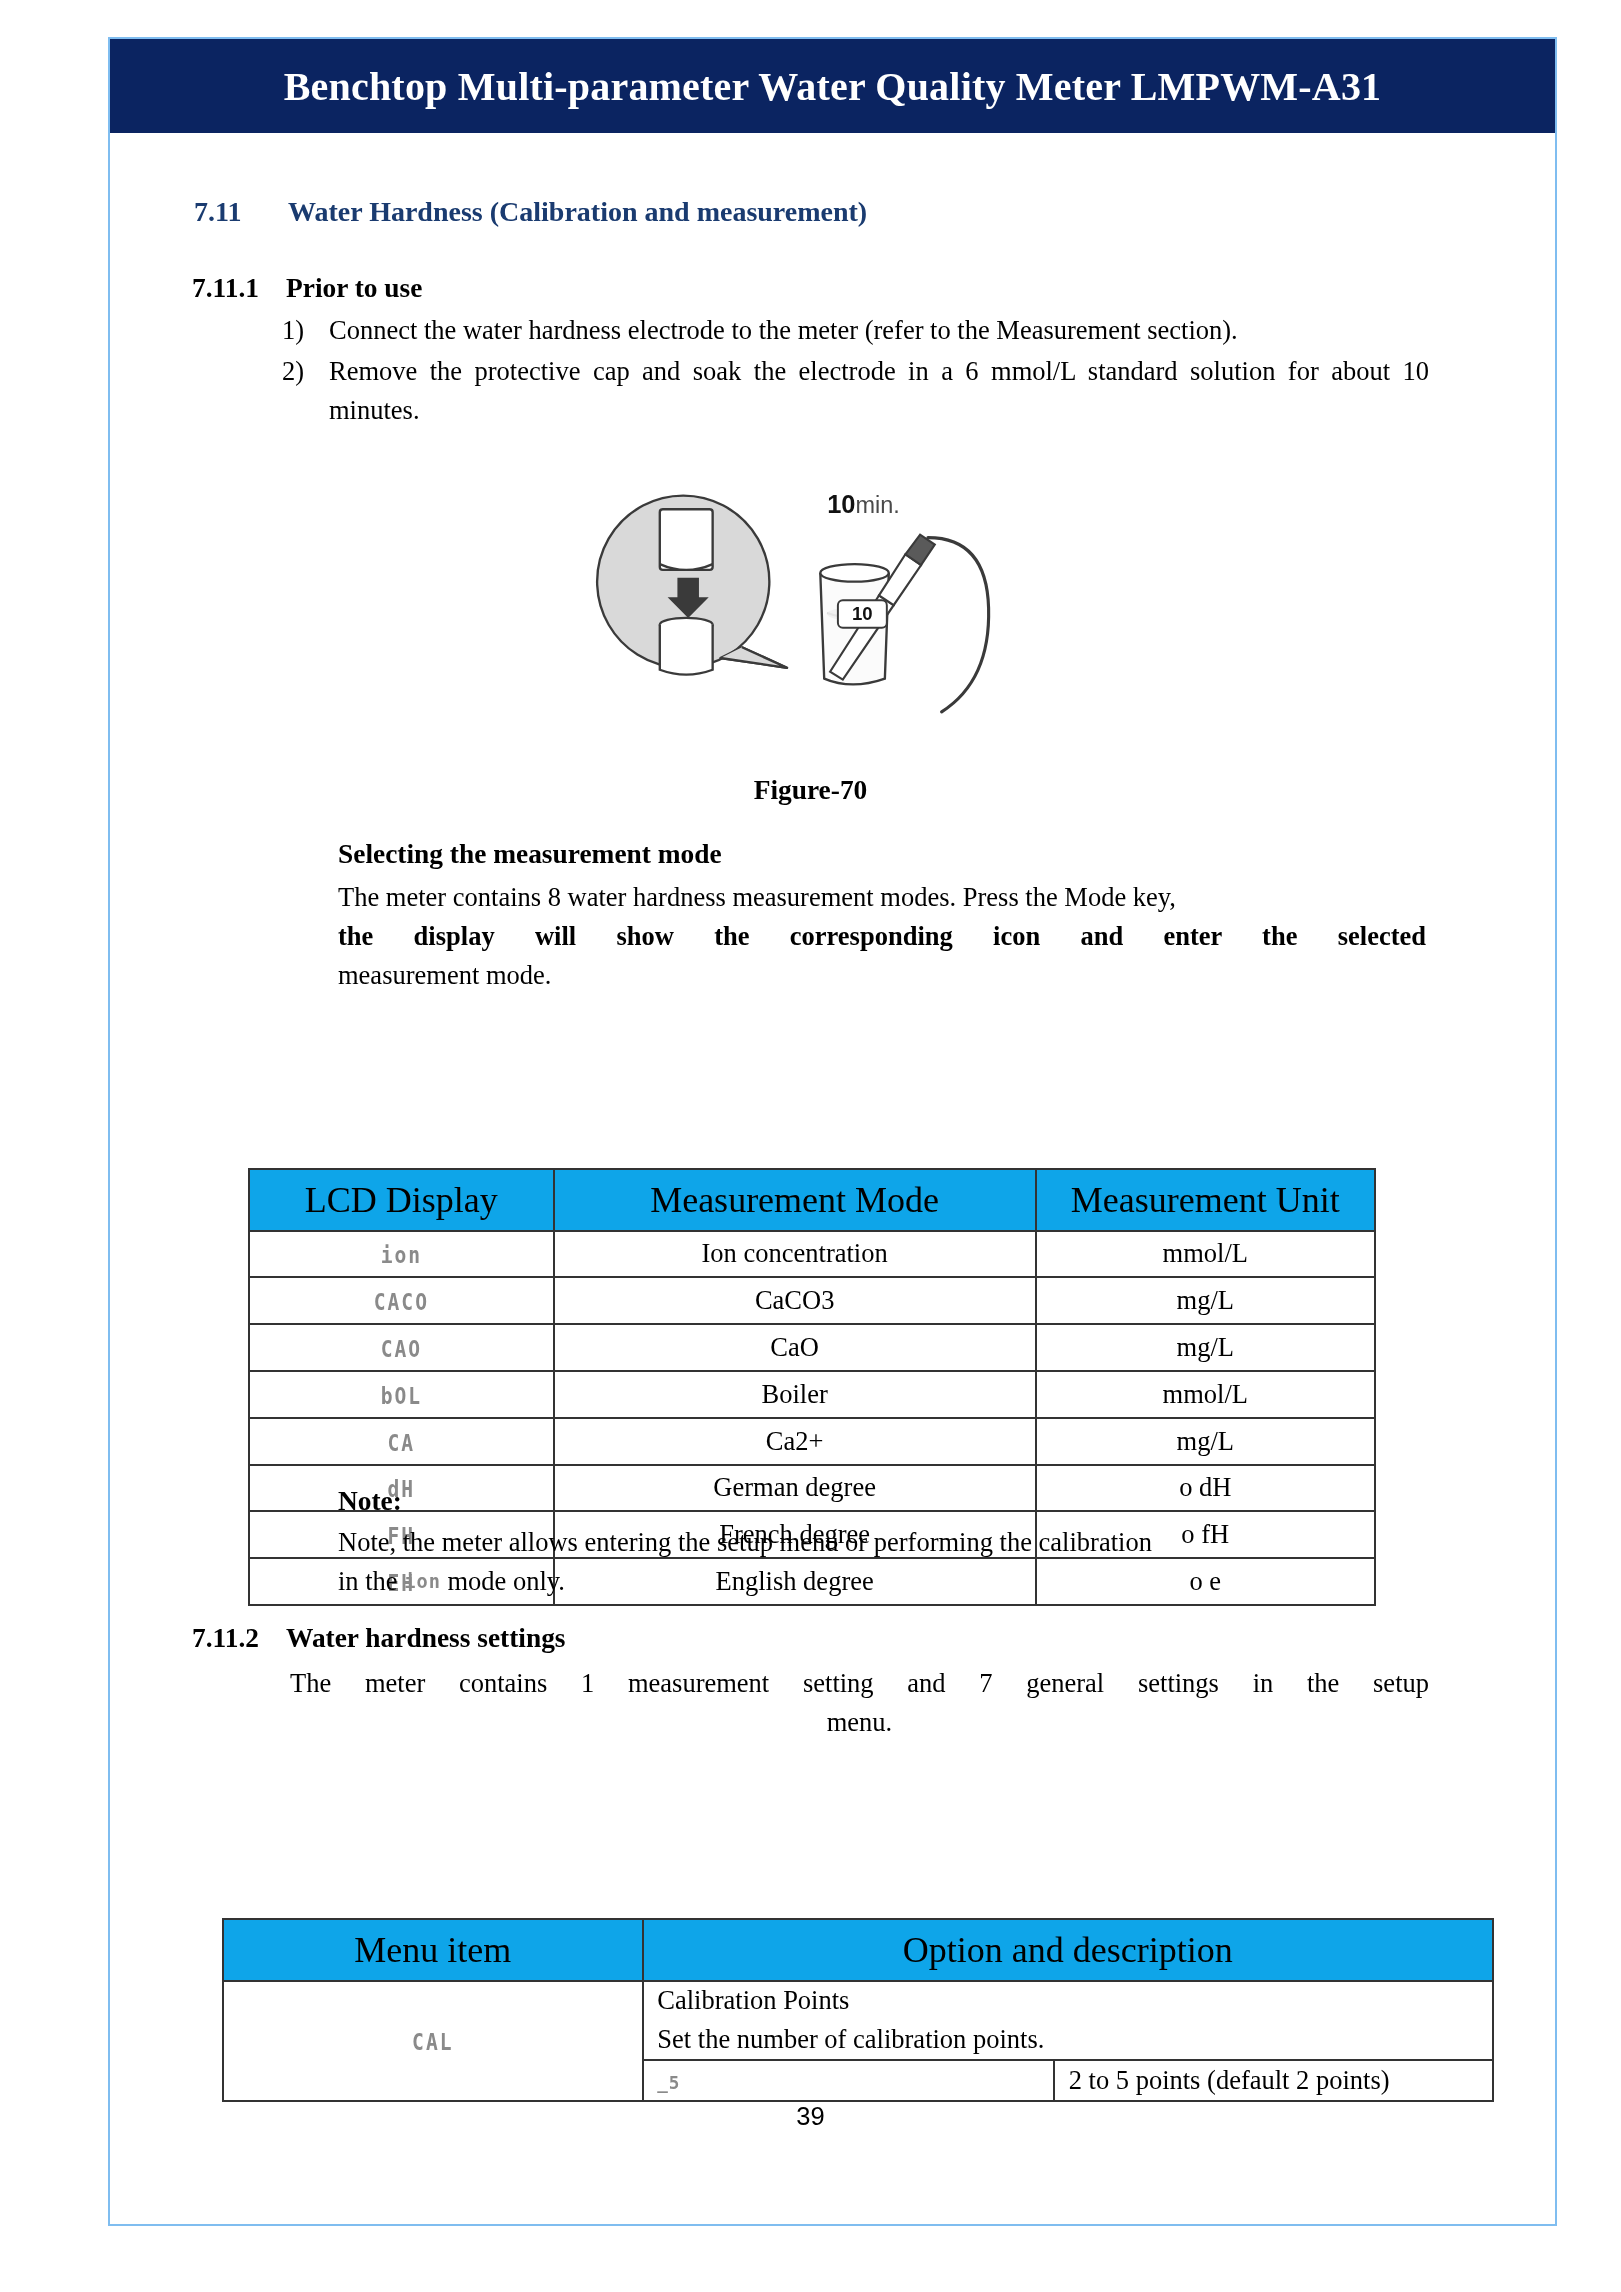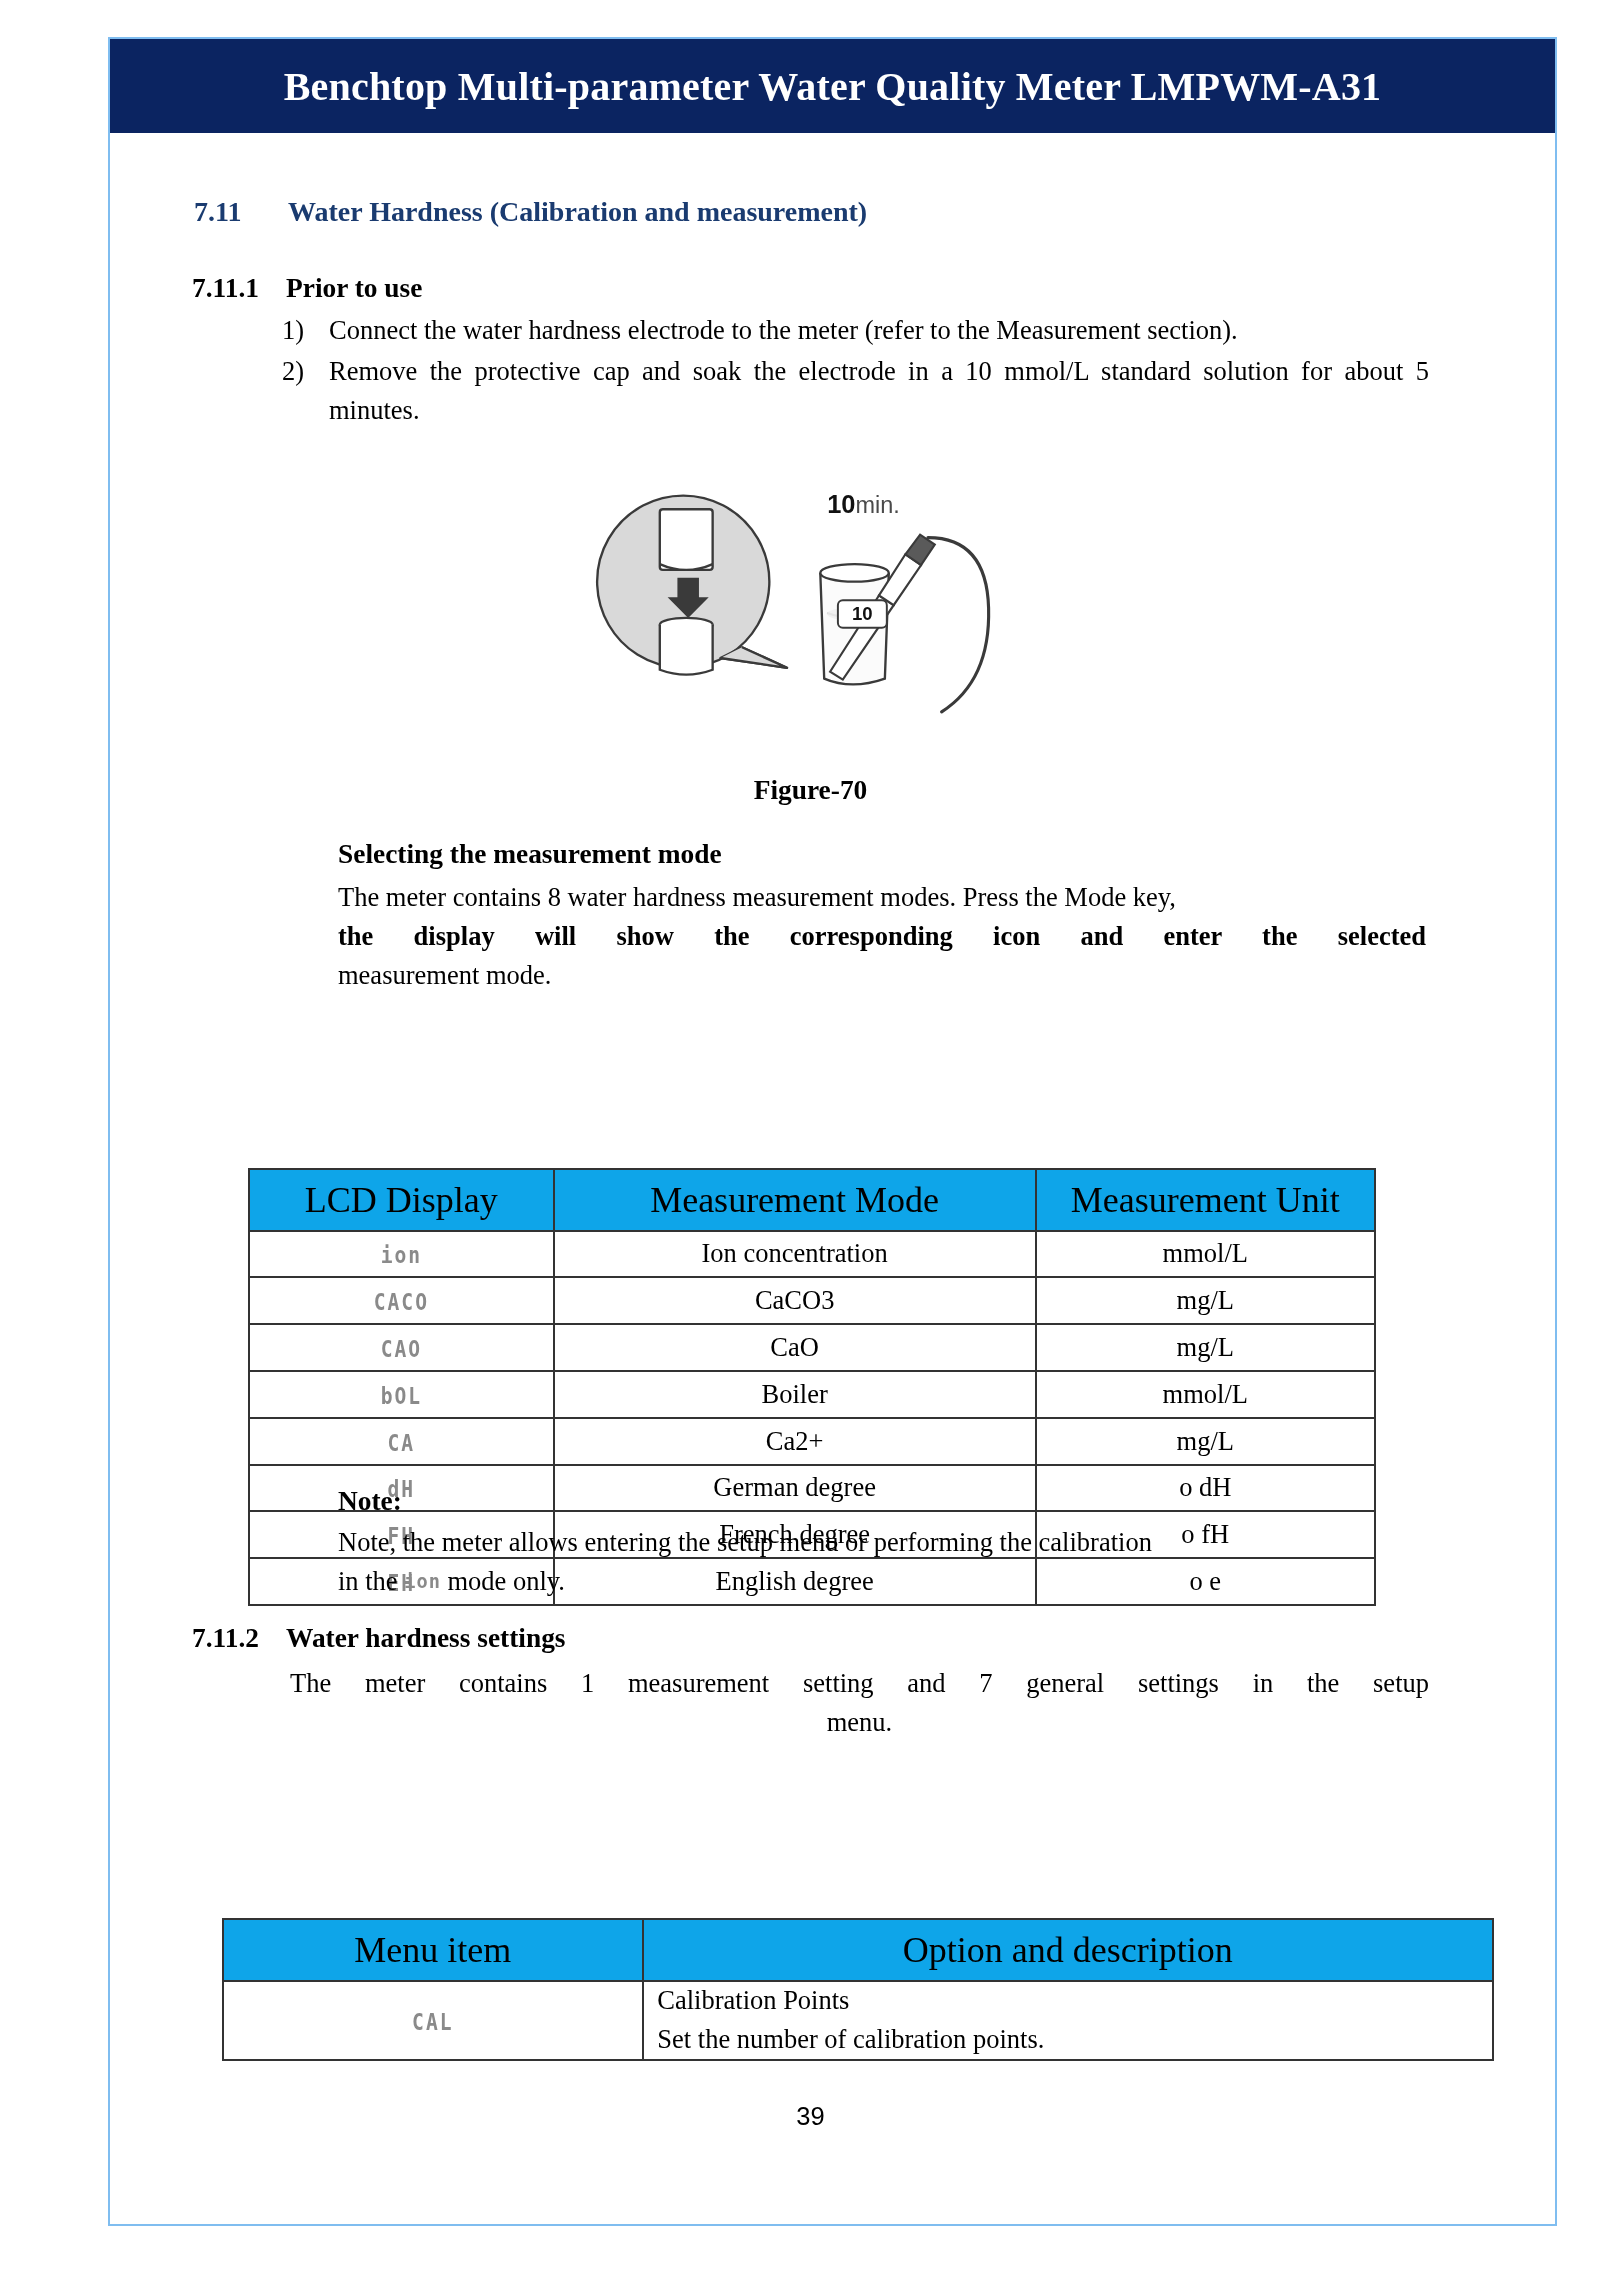--- a/index.html
+++ b/index.html
@@ -273,21 +273,21 @@
     <span class="num">7.11.1</span><span>Prior to use</span>
   </div>
 
   <div class="list">
     <div class="li">
       <span class="li-marker">1)</span>
       <span class="li-text">Connect the water hardness electrode to the meter (refer to the Measurement section).</span>
     </div>
     <div class="li">
       <span class="li-marker">2)</span>
-      <span class="li-text">Remove the protective cap and soak the electrode in a 10 mmol/L standard solution for about 5 minutes.</span>
+      <span class="li-text">Remove the protective cap and soak the electrode in a 6 mmol/L standard solution for about 10 minutes.</span>
     </div>
   </div>
 
   <div class="figure-wrap">
     <svg class="figure-svg" width="451" height="274" viewBox="0 0 460 280" xmlns="http://www.w3.org/2000/svg">
 
       <g>
         <path d="M100 20 A88 88 0 1 1 99.9 20 Z" fill="#d9d9d9" stroke="#3a3a3a" stroke-width="2.4"></path>
         <path d="M160 175 L206 196 L138 186 Z" fill="#d9d9d9" stroke="#3a3a3a" stroke-width="2.4" stroke-linejoin="round"></path>
         <path d="M160 175 L206 196 L138 186" fill="#d9d9d9" stroke="#3a3a3a" stroke-width="2.4" stroke-linejoin="round"></path>
@@ -419,20 +419,24 @@
         <td><span class="lcd">CAL</span></td>
         <td class="nested-pad">
           <table class="inner-table">
             <tbody>
                 <tr>
               <td colspan="2" class="bold-line">Calibration Points</td>
             </tr>
             <tr>
               <td colspan="2">Set the number of calibration points.</td>
             </tr>
+            <tr class="opt-row">
+              <td class="opt-lcd"><span class="lcd-small">_5</span></td>
+              <td>2 to 5 points (default 2 points)</td>
+            </tr>
           </tbody>
             </table>
         </td>
       </tr>
     </tbody>
   </table>
 
   <div class="page-number">39</div>
 
 </div>

